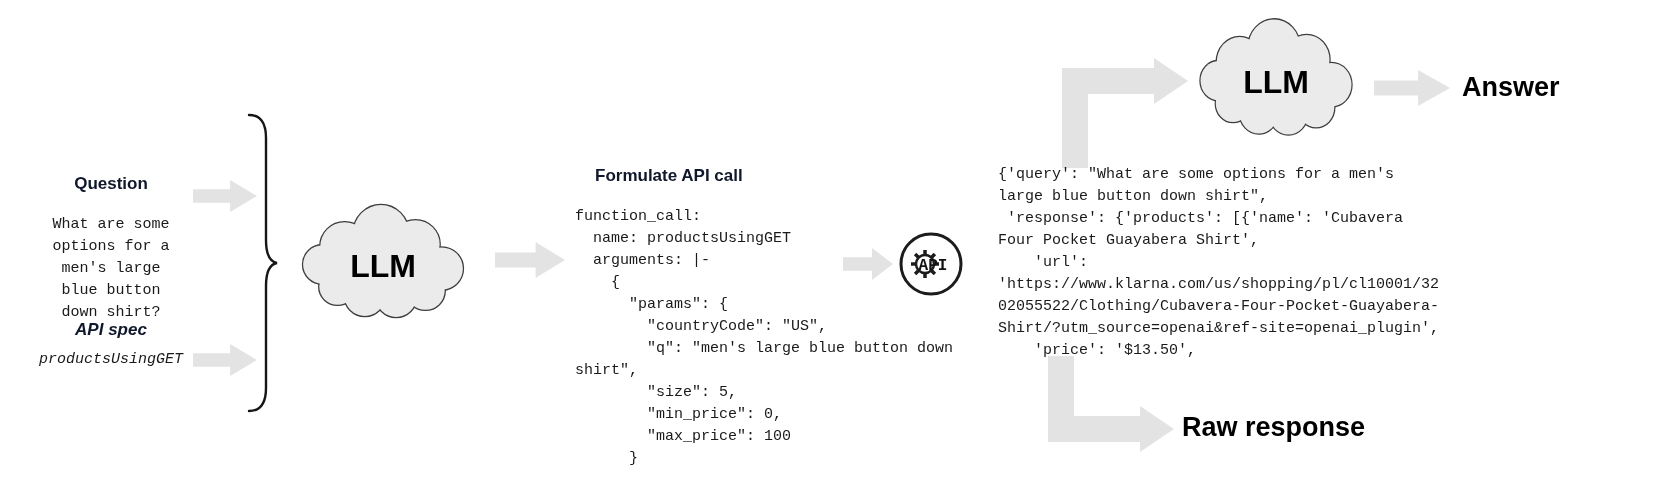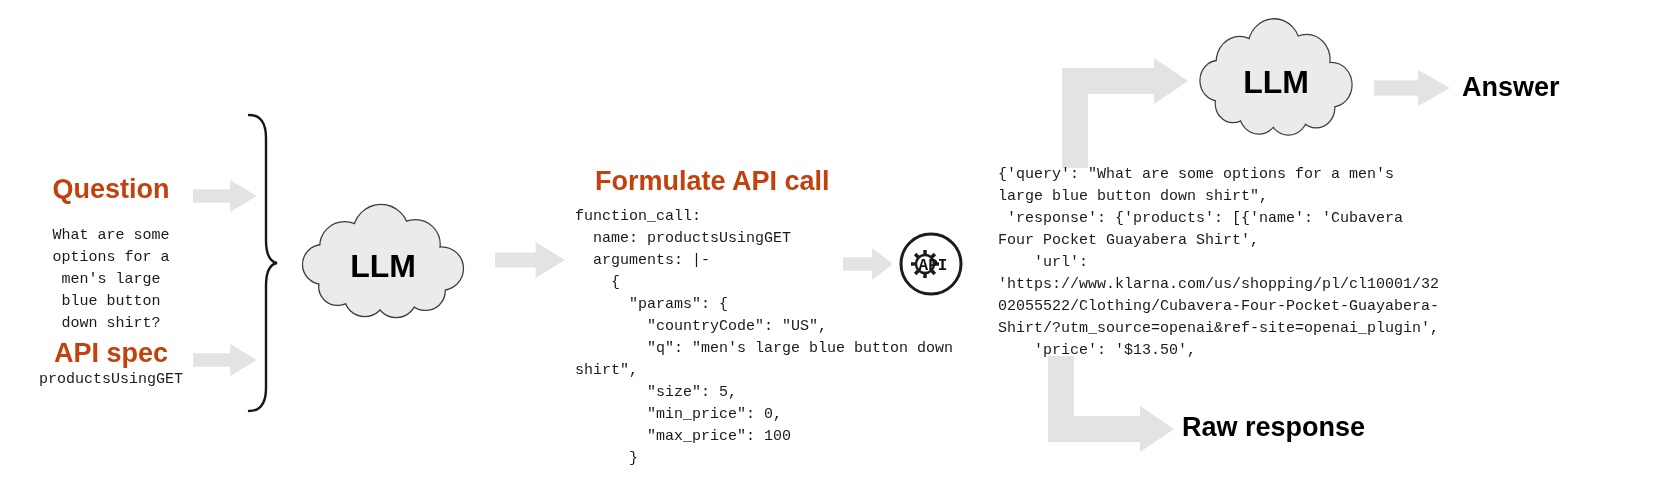--- a/index.html
+++ b/index.html
@@ -12,21 +12,21 @@
   html,body{background:#ffffff;}
   .canvas{
     position:relative;
     width:1655px;height:496px;
     background:#ffffff;
     font-family:"Liberation Sans", sans-serif;
     color:var(--ink);
     overflow:hidden;
   }
   .abs{position:absolute;}
-  .heading{font-weight:bold;font-size:27px;color:#c2410c;}
+  .heading{font-weight:bold;font-size:17px;color:#0f172a;}
   .heading-lg{font-weight:bold;font-size:27px;color:#000;text-align:center;}
   .mono{
     font-family:"Liberation Mono", monospace;
     font-size:15px;line-height:22px;color:#1a1a1a;
   }
   .pre{white-space:pre;}
   .center{text-align:center;}
   .block-arrow{
     background:var(--arrow);
     clip-path:polygon(0 29%, 58% 29%, 58% 0, 100% 50%, 58% 100%, 58% 71%, 0 71%);
@@ -57,23 +57,23 @@
   <div class="abs z-mid" style="left:28px;top:174px;width:166px;">
     <div class="heading center">Question</div>
     <div class="mono pre center" style="margin-top:20px;">What are some
 options for a
 men's large
 blue button
 down shirt?</div>
   </div>
   <div class="abs block-arrow z-back" style="left:193px;top:180px;width:64px;height:32px;"></div>
 
-  <div class="abs z-mid" style="left:28px;top:338px;width:166px;">
+  <div class="abs z-mid" style="left:28px;top:320px;width:166px;font-style:italic;">
     <div class="heading center">API spec</div>
-    <div class="mono pre center" style="">productsUsingGET</div>
+    <div class="mono pre center" style="margin-top:9px;">productsUsingGET</div>
   </div>
   <div class="abs block-arrow z-back" style="left:193px;top:344px;width:64px;height:32px;"></div>
 
   <svg class="abs z-mid" style="left:244px;top:112px;" width="36" height="302" viewBox="0 0 36 302">
     <path class="brace-path" d="M5,3 Q22,3 22,26 L22,128 Q22,149 33,151 Q22,153 22,174 L22,276 Q22,299 5,299"></path>
   </svg>
 
   <div class="abs z-mid" style="left:292px;top:194px;width:182px;height:136px;">
     <svg class="cloud-wrap" width="182" height="136" viewBox="0 0 180 135" preserveAspectRatio="none">
       <g class="cloud-body">

